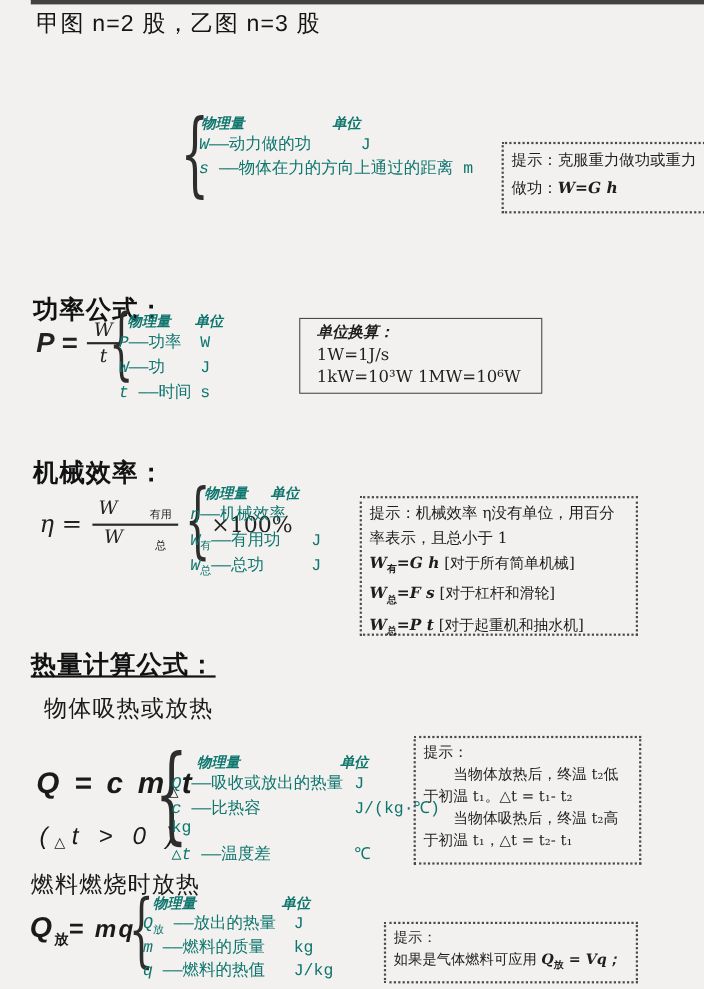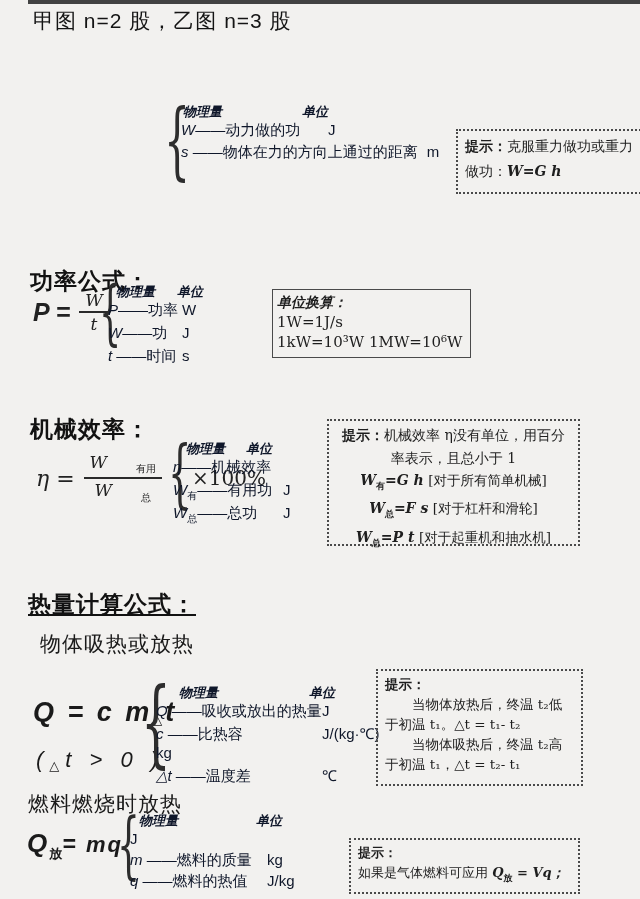--- a/index.html
+++ b/index.html
@@ -35,21 +35,21 @@
   .frac .den { padding-top:1px; }
   .frac sub { font-style:normal; font-size:10px;margin-left:29px; }
   .times { margin-left:30px; font-family:"DejaVu Serif","Liberation Serif",serif; font-size:20px; }
 
   
   .brace { position:absolute; line-height:0.8; color:#2d2d2d; font-family:"DejaVu Serif",serif;
            transform:scale(0.5,1.02); transform-origin:left top; font-weight:300; }
   .brace::before { content:"{"; }
 
   
-  .vrows { position:absolute; font-family:Liberation Sans, sans-serif; color:#0f172a; }
+  .vrows { position:absolute; font-family:Liberation Mono, monospace; color:#0f766e; }
   .vhead { display:flex; font-size:13px; font-weight:700; font-style:italic; height:20px; align-items:flex-end; }
   .vrow { display:flex; align-items:baseline; font-size:15px; }
   .vrow .q { white-space:nowrap; }
   .vrow .sym { font-style:italic; }
   .vrow sub { font-size:10px; }
   .vrow .unit { white-space:nowrap; }
 
   #work-rows  { left:181px; top:101px; }
   #work-rows .vhead span:first-child { margin-left:2px; }
   #work-rows .vhead span:last-child { margin-left:80px; }
@@ -76,34 +76,34 @@
 
   #fuel-rows { left:130px; top:810px; }
   #fuel-rows .vhead span:first-child { margin-left:9px; }
   #fuel-rows .vhead span:last-child { margin-left:78px; }
   #fuel-rows .vrow { height:21px; }
   #fuel-rows .q { min-width:137px; }
 
   
   .hint { position:absolute; border:2px dotted #4a4a4a; padding:3px 7px;
           font-family:"DejaVu Serif","Liberation Serif",serif; color:#1e1e1e; }
-  .hint .lbl { font-weight:700; font-style:normal; }
+  .hint .lbl { font-weight:400; font-style:normal; }
   .hf { font-style:italic; font-weight:700; white-space:nowrap; }
   .hf sub { font-style:normal; font-size:9px; font-weight:700; }
   .note { font-size:13.5px; }
 
   #hint-work { left:456px; top:129px; width:179px; height:55px; font-size:14px; line-height:25px; }
-  #hint-eff  { left:327px; top:419px; width:235px; height:117px; font-size:14px; line-height:22.5px;text-align:center; }
+  #hint-eff  { left:327px; top:451px; width:235px; height:117px; font-size:14px; line-height:22.5px; }
   #hint-heat { left:376px; top:669px; width:189px; height:107px; font-size:13.5px; line-height:20px; }
   #hint-heat p { margin:0; text-indent:2em; }
   #hint-fuel { left:349px; top:838px; width:213px; height:46px; font-size:13px; line-height:20px; }
 
   
   #unit-box { position:absolute; left:272px; top:289px; width:189px; height:61px;
-              border:1px solid #4a4a4a; padding:3px 4px;
+              border:1px solid #4a4a4a; padding:3px 15px;
               font-family:"DejaVu Serif","Liberation Serif",serif; color:#1e1e1e; }
   #unit-box .ub-title { font-size:14px; font-weight:700; font-style:italic; line-height:19px; }
   #unit-box .ub-row { display:flex; font-size:15px; line-height:20px; }
   #unit-box .ub-row span:first-child { min-width:92px; }
 </style>
 </head>
 <body>
 
 <div id="canvas">
 
@@ -243,20 +243,21 @@
   <div class="bigf" style="left:27px; top:828px; font-size:26px;">
     <span>Q</span><sub style="font-style:normal; font-size:13px; letter-spacing:0;">放</sub><span style="font-size:23px;">= </span><span style="font-size:22px;">mq</span>
   </div>
   <div class="brace" style="left:117px; top:816px; font-size:72px;"></div>
   <div class="vrows" id="fuel-rows">
     <div class="vhead">
       <span>物理量</span>
       <span>单位</span>
     </div>
     <div class="vrow">
+      <span class="q"><i class="sym">Q</i><sub>放</sub><span> ——放出的热量</span></span>
       <span class="unit">J</span>
     </div>
     <div class="vrow">
       <span class="q"><i class="sym">m</i><sub></sub><span> ——燃料的质量</span></span>
       <span class="unit">kg</span>
     </div>
     <div class="vrow">
       <span class="q"><i class="sym">q</i><sub></sub><span> ——燃料的热值</span></span>
       <span class="unit">J/kg</span>
     </div>

